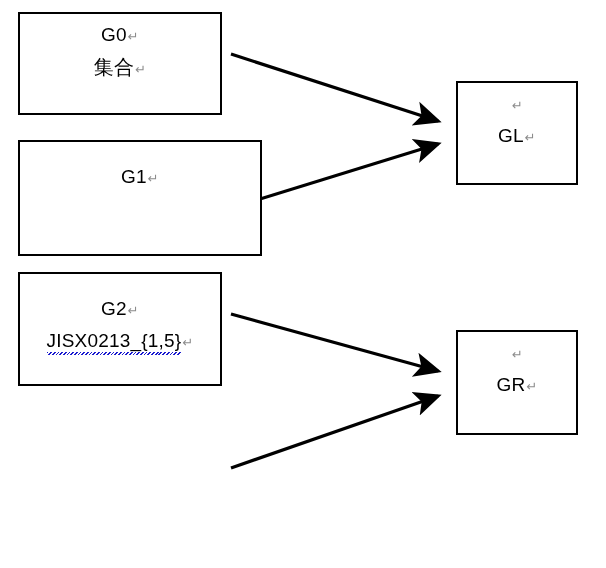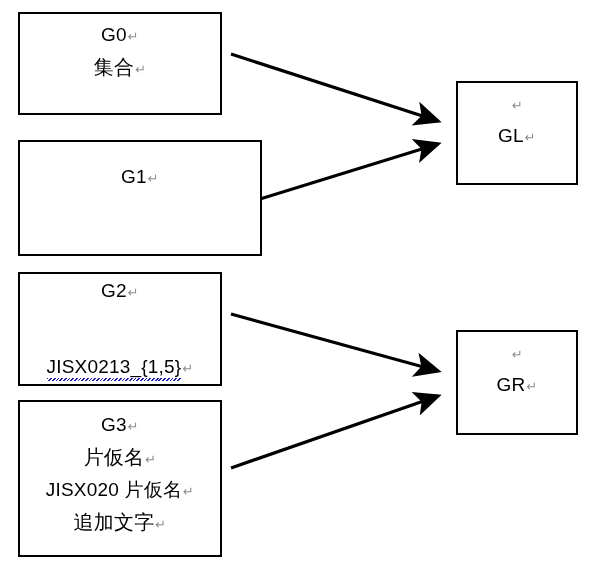--- a/index.html
+++ b/index.html
@@ -105,31 +105,25 @@
   <div class="node-box" style="left:18px; top:12px; width:204px; height:103px; justify-content:flex-start; padding-top:6px;">
     <span class="node-line"><span>G0</span><span class="pilcrow">↵</span></span>
     <span class="node-line cjk"><span>集合</span><span class="pilcrow">↵</span></span>
   </div>
 
   <div class="node-box" style="left:18px; top:140px; width:244px; height:116px; justify-content:flex-start; padding-top:20px;">
     <span class="node-line"><span>G1</span><span class="pilcrow">↵</span></span>
     <span class="node-line blank"></span>
   </div>
 
-  <div class="node-box" style="left:18px; top:272px; width:204px; height:114px; justify-content:flex-start; padding-top:2px;gap:44px;">
+  <div class="node-box" style="left:18px; top:272px; width:204px; height:114px; justify-content:flex-start; padding-top:20px;">
     <span class="node-line"><span>G2</span><span class="pilcrow">↵</span></span>
     <span class="node-line"><span class="spell-wrap"><span>JISX0213_{1,5}</span></span><span class="pilcrow">↵</span></span>
   </div>
 
-  <div class="node-box" style="left:18px; top:400px; width:204px; height:157px; justify-content:flex-start; padding-top:8px;">
-    <span class="node-line"><span>G3</span><span class="pilcrow">↵</span></span>
-    <span class="node-line cjk"><span>片仮名</span><span class="pilcrow">↵</span></span>
-    <span class="node-line mixed"><span>JISX020 片仮名</span><span class="pilcrow">↵</span></span>
-    <span class="node-line cjk"><span>追加文字</span><span class="pilcrow">↵</span></span>
-  </div>
 
   <div class="node-box" style="left:456px; top:81px; width:122px; height:104px; justify-content:flex-start; padding-top:6px;">
     <span class="node-line"><span></span><span class="pilcrow">↵</span></span>
     <span class="node-line"><span>GL</span><span class="pilcrow">↵</span></span>
   </div>
 
   <div class="node-box" style="left:456px; top:330px; width:122px; height:105px; justify-content:flex-start; padding-top:6px;">
     <span class="node-line"><span></span><span class="pilcrow">↵</span></span>
     <span class="node-line"><span>GR</span><span class="pilcrow">↵</span></span>
   </div>

